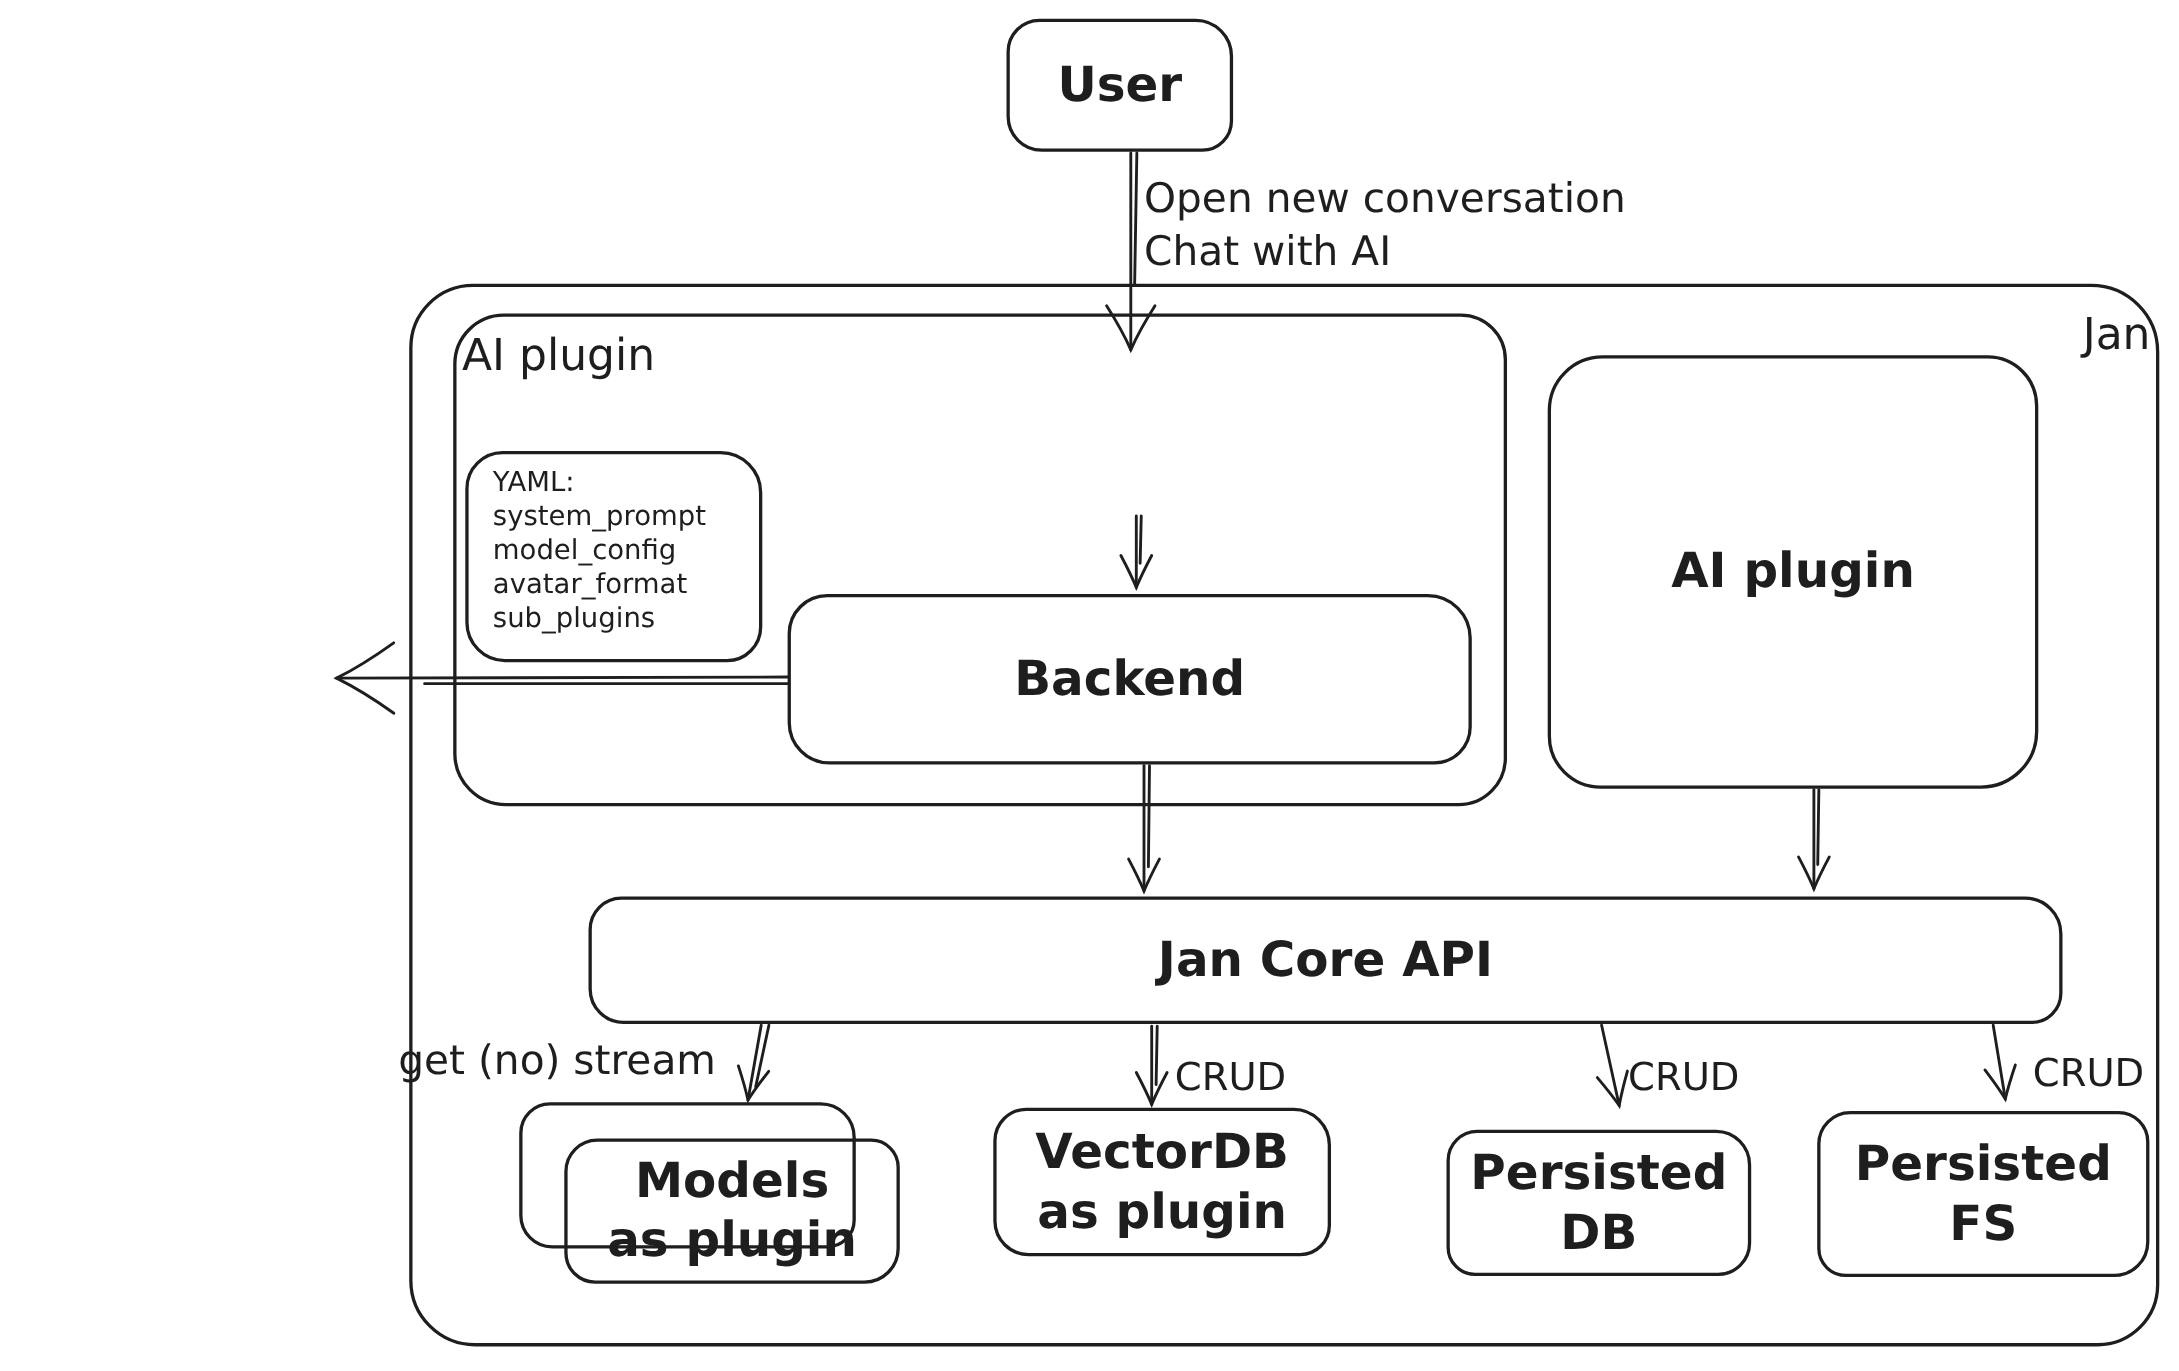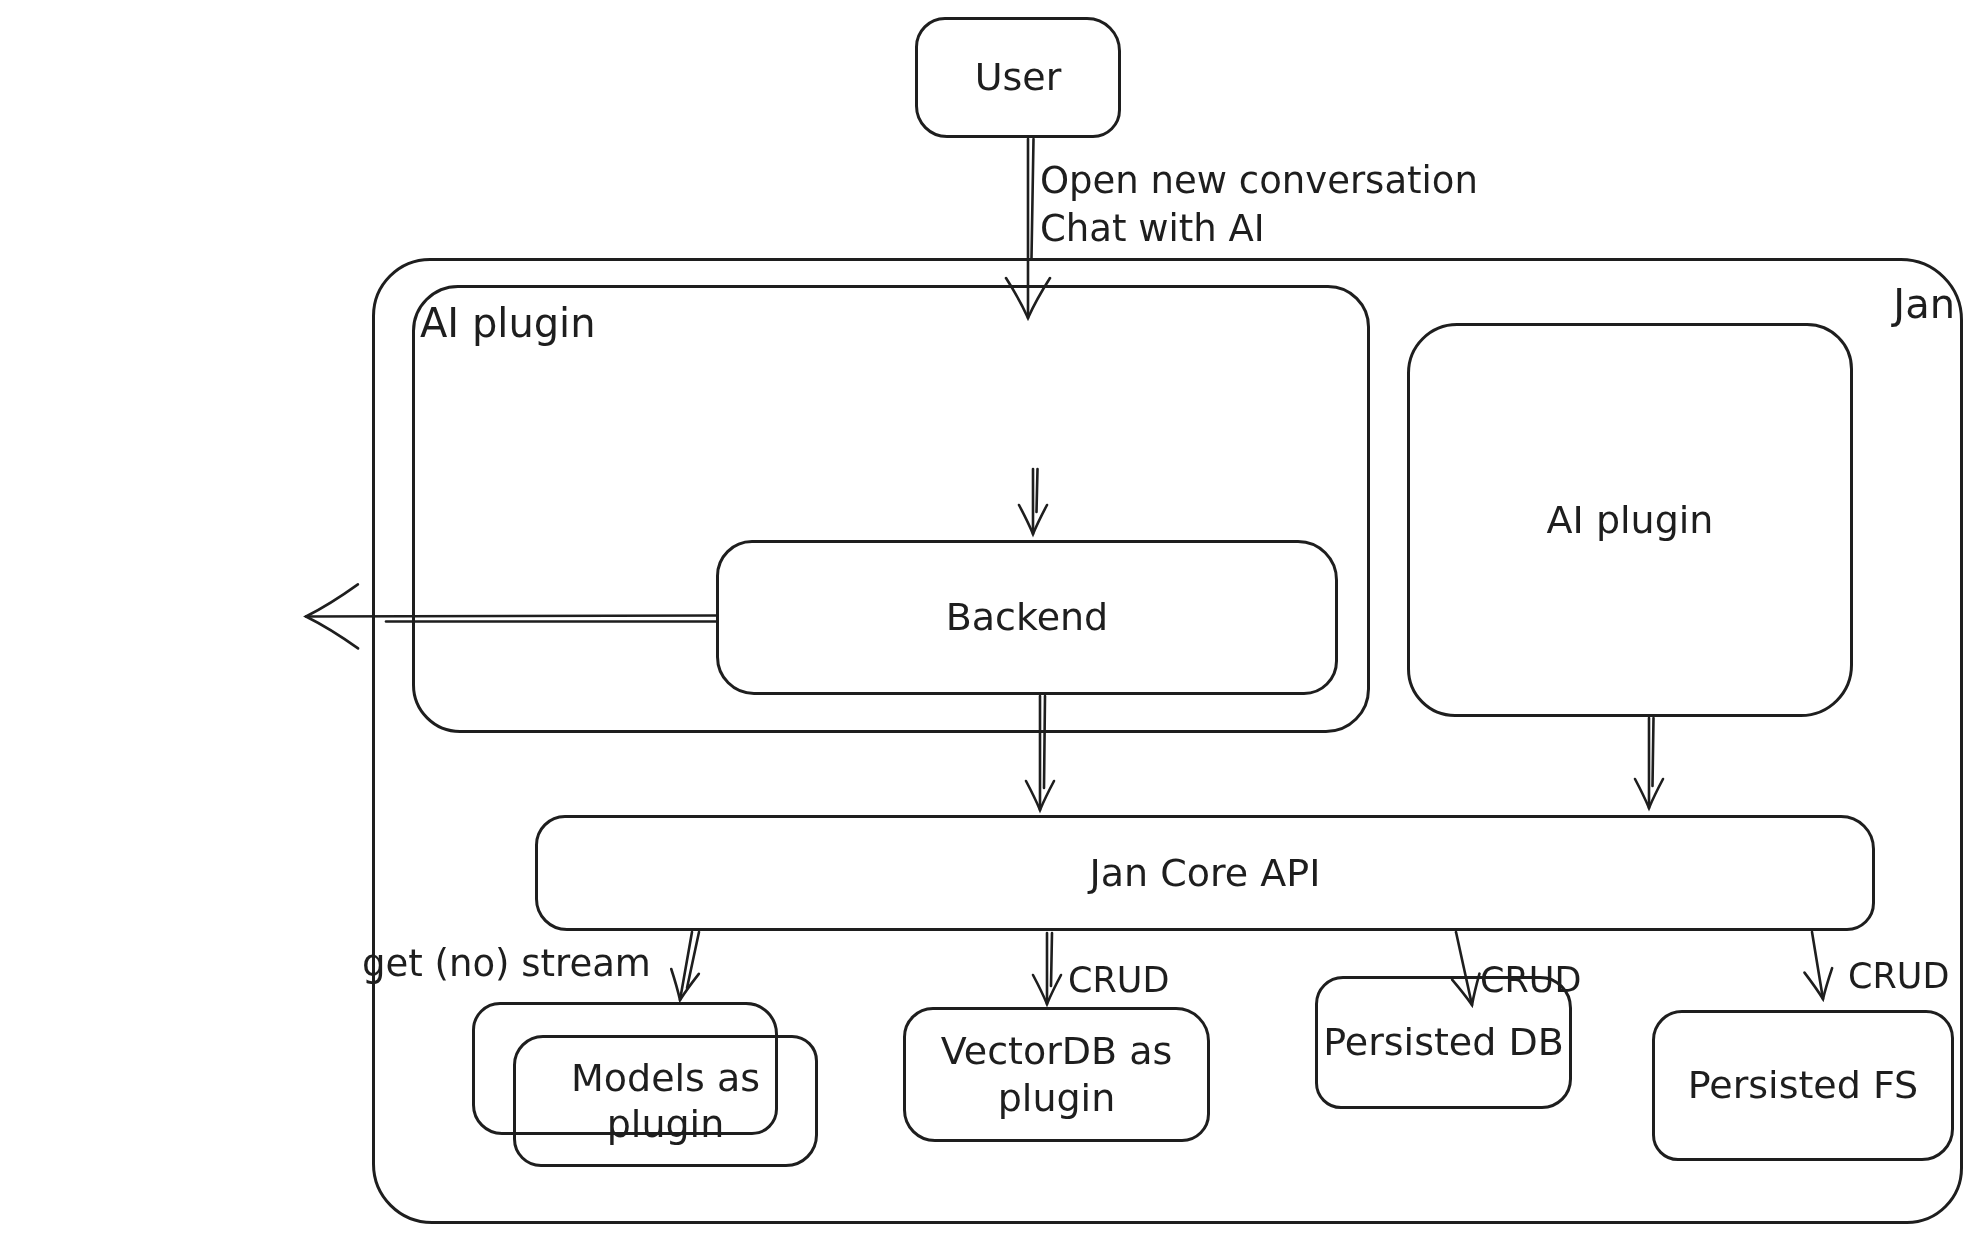--- a/index.html
+++ b/index.html
@@ -17,21 +17,21 @@
     box-sizing: border-box;
     border: 3px solid #1e1e1e;
     background: transparent;
   }
   .center {
     display: flex;
     align-items: center;
     justify-content: center;
     text-align: center;
   }
-  .node-text { font-size: 38px; line-height: 1.22; }
+  .node-text { font-size: 44px; line-height: 1.22; font-weight: bold; }
   .node-text.wrap { display: inline-block; max-width: 240px; }
   .label {
     position: absolute;
     white-space: nowrap;
     line-height: 1.1;
   }
   .big-label   { font-size: 40px; }
   .anno-label  { font-size: 37px; }
   .crud-label  { font-size: 35px; }
   .yaml-lines  { font-size: 25px; line-height: 31px; }
@@ -42,21 +42,21 @@
   #user-box       { left: 915px;  top: 17px;   width: 206px;  height: 121px; border-radius: 30px 34px 28px 32px; }
   #renderer-box   { left: 717px;  top: 315px;  width: 620px;  height: 153px; border-radius: 38px 34px 40px 36px; }
   #yaml-box       { left: 423px;  top: 410px;  width: 270px;  height: 192px; border-radius: 34px 38px 32px 36px; padding: 9px 8px 8px 22px; }
   #backend-box    { left: 716px;  top: 540px;  width: 622px;  height: 155px; border-radius: 36px 40px 34px 38px; }
   #doc-sources-box{ left: 22px;   top: 545px;  width: 266px;  height: 143px; border-radius: 32px 28px 34px 30px; }
   #ai-right-box   { left: 1407px; top: 323px;  width: 446px;  height: 394px; border-radius: 50px 46px 52px 48px; }
   #jan-core-box   { left: 535px;  top: 815px;  width: 1340px; height: 116px; border-radius: 30px 34px 28px 32px; }
   #models-back-box{ left: 472px;  top: 1002px; width: 306px;  height: 133px; border-radius: 28px 32px 26px 30px; }
   #models-front-box{ left: 513px; top: 1035px; width: 305px;  height: 132px; border-radius: 30px 26px 32px 28px; }
   #vectordb-box   { left: 903px;  top: 1007px; width: 307px;  height: 135px; border-radius: 30px 34px 28px 32px; }
-  #persisted-db-box{ left: 1315px; top: 976px; width: 257px; height: 133px; border-radius: 28px 32px 30px 26px; }
+  #persisted-db-box{ left: 1315px; top: 1027px; width: 277px; height: 133px; border-radius: 28px 32px 30px 26px; }
   #persisted-fs-box{ left: 1652px; top: 1010px; width: 302px; height: 151px; border-radius: 30px 28px 32px 26px; }
   #open-conv-label { left: 1040px; top: 157px; }
   #open-conv-label div { line-height: 48px; }
   #get-stream-label { left: 362px;  top: 944px; }
   #crud-vectordb-label { left: 1068px; top: 961px; }
   #crud-db-label       { left: 1480px; top: 961px; }
   #crud-fs-label       { left: 1848px; top: 957px; }
   #edges {
     position: absolute;
     left: 0; top: 0;
@@ -74,20 +74,29 @@
   <div class="label big-label" id="jan-label">Jan</div>
 
   <div class="box" id="ai-container"></div>
   <div class="label big-label" id="ai-container-label">AI plugin</div>
 
   <div class="box center" id="user-box">
     <span class="node-text">User</span>
   </div>
 
 
+  <div class="box" id="yaml-box">
+    <div class="yaml-lines">
+      <div>YAML:</div>
+      <div>system_prompt</div>
+      <div>model_config</div>
+      <div>avatar_format</div>
+      <div>sub_plugins</div>
+    </div>
+  </div>
 
   <div class="box center" id="backend-box">
     <span class="node-text">Backend</span>
   </div>
 
 
   <div class="box center" id="ai-right-box">
     <span class="node-text">AI plugin</span>
   </div>
 

